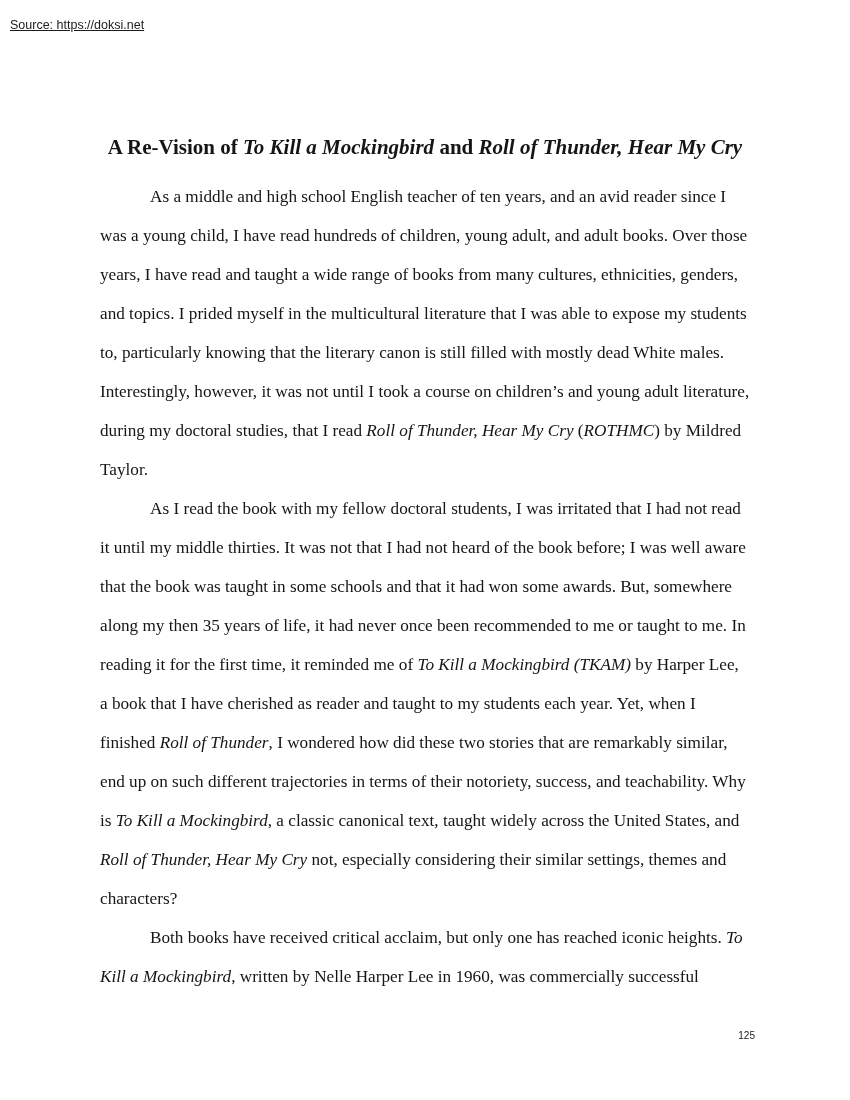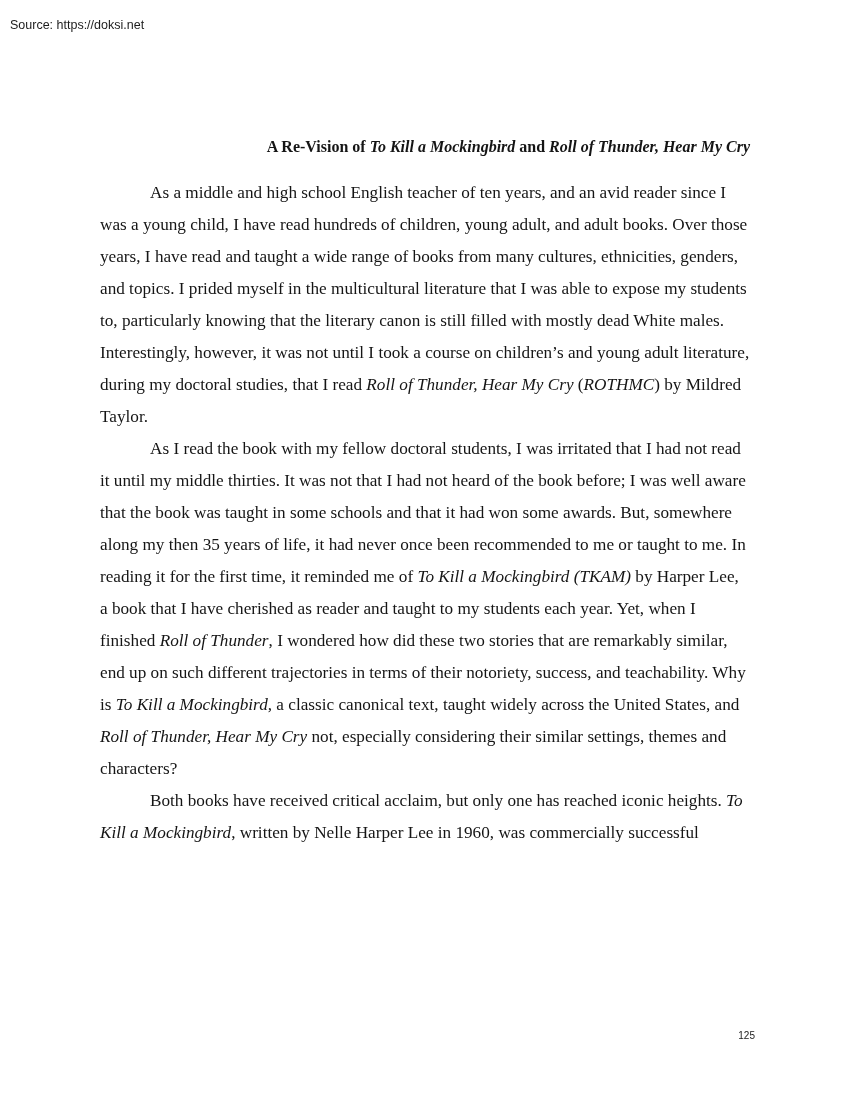--- a/index.html
+++ b/index.html
@@ -17,46 +17,47 @@
   }
   .source-line {
     position: absolute;
     left: 10px;
     top: 18px;
     font-family: "Liberation Sans", sans-serif;
     font-size: 12.5px;
     line-height: 15px;
     color: #1c1c1c;
     white-space: nowrap;
+    text-decoration: underline;
   }
   .doc-body {
     position: absolute;
     left: 100px;
     top: 136px;
     width: 650px;
     font-family: "Liberation Serif", "DejaVu Serif", serif;
     font-size: 17.2px;
     color: #151515;
     text-align: left;
   }
   .doc-title {
     font-weight: bold;
-    text-align: right;
-    font-size: 16px;
+    text-align: center;
+    font-size: 21px;
     line-height: 22px;
     margin: 0 0 0 0;
     white-space: nowrap;
   }
   .doc-title i {
     font-style: italic;
     font-weight: bold;
   }
   p.para {
     margin: 0;
-    line-height: 32px;
+    line-height: 39px;
     text-indent: 50px;
     text-align: left;
     -webkit-hyphens: none;
     hyphens: none;
   }
   p.para i {
     font-style: italic;
   }
   #para-1 { margin-top: 19px; }
   #para-2 { margin-top: 0px; }

